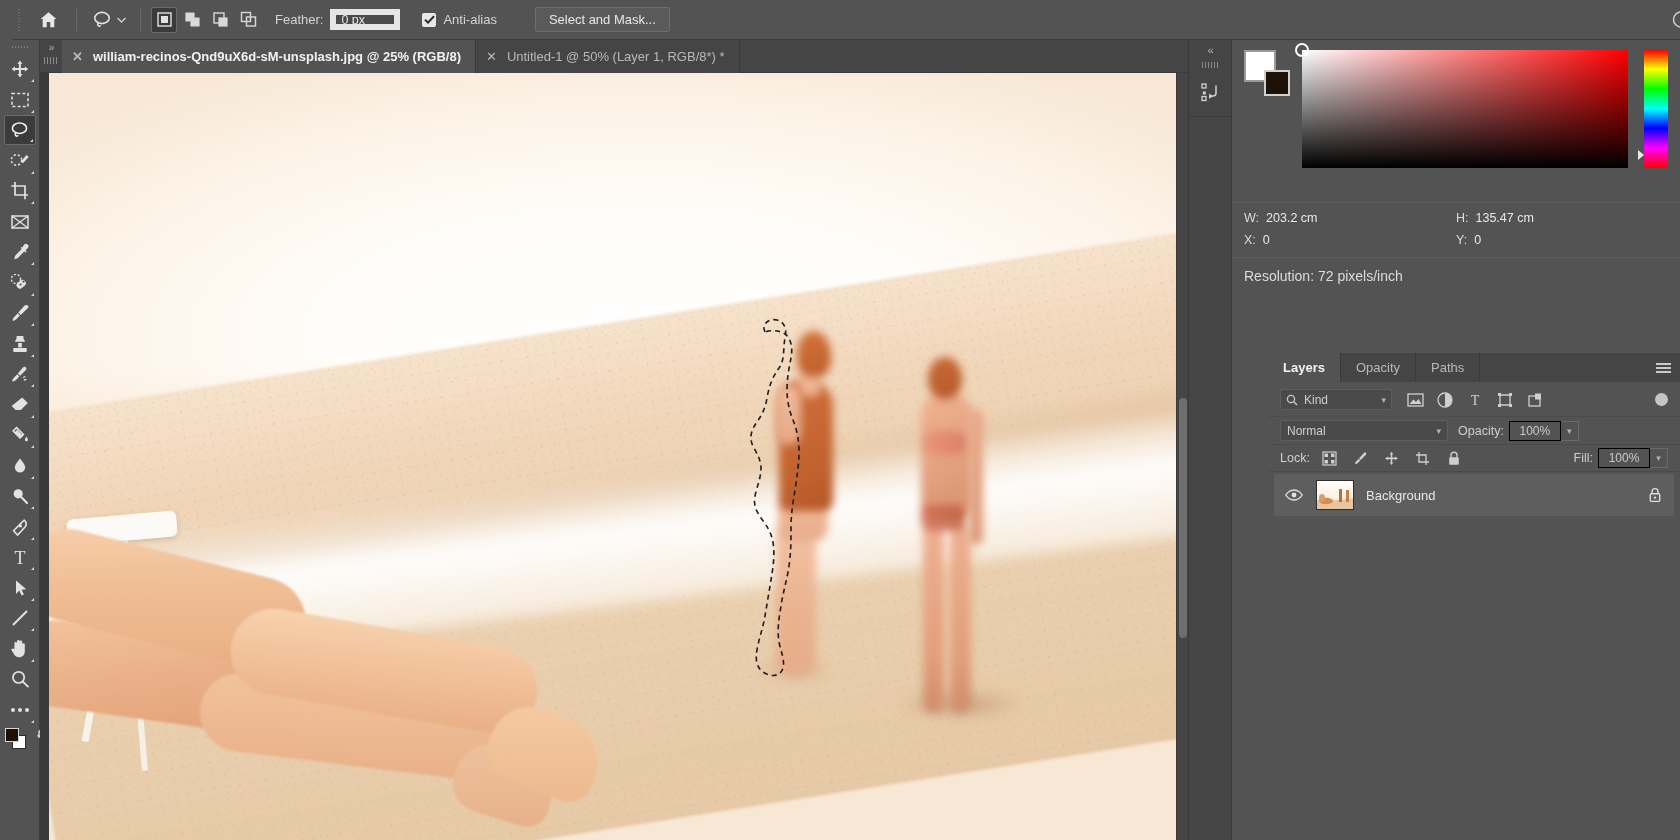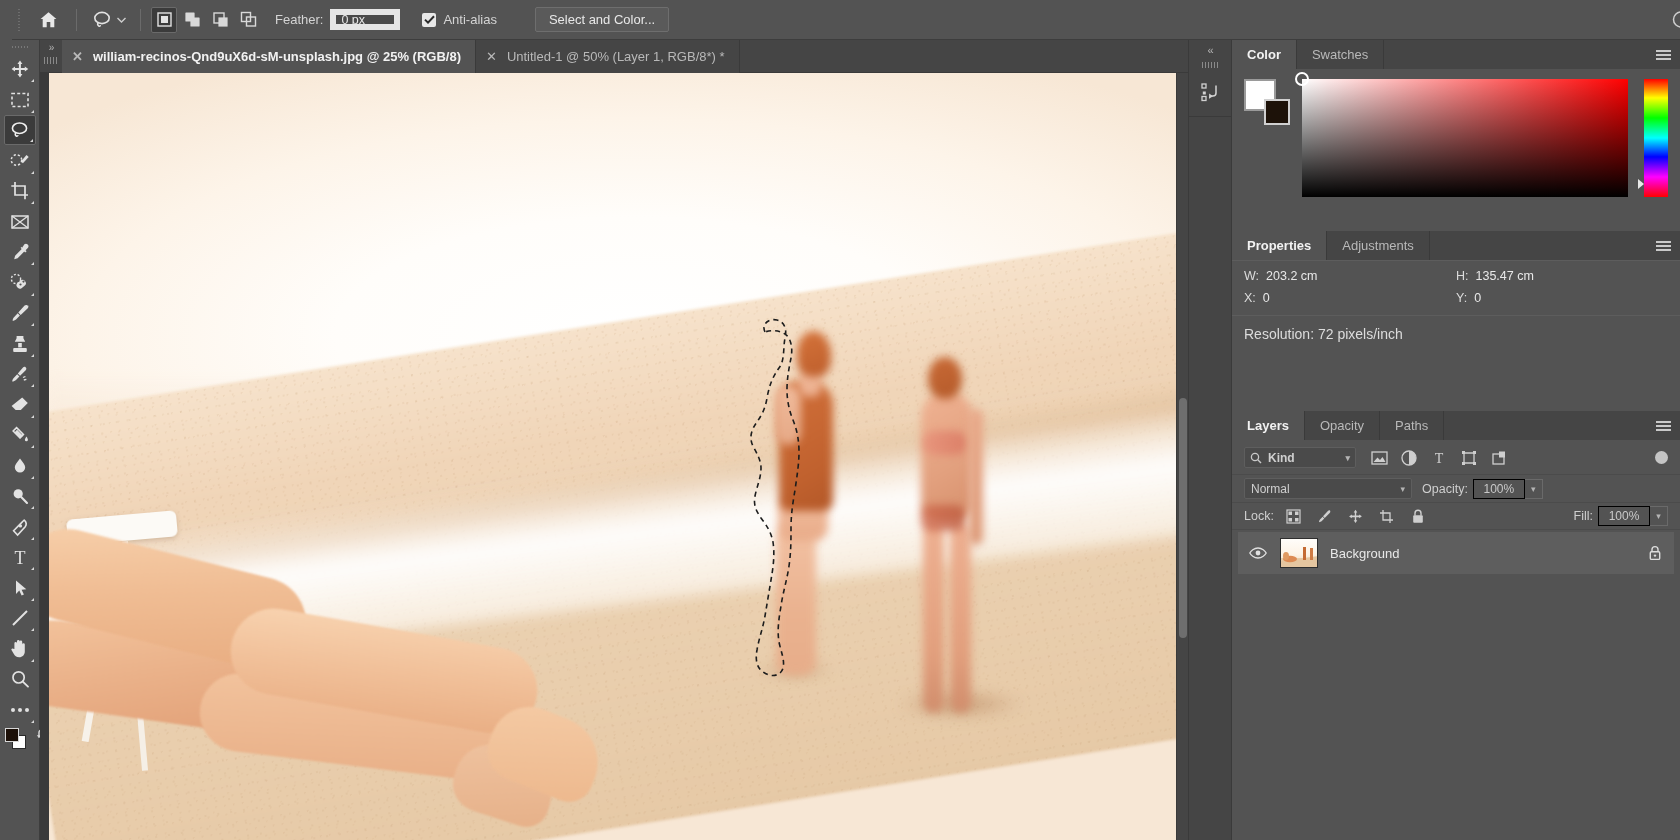--- a/index.html
+++ b/index.html
@@ -356,28 +356,28 @@
   .props-row {
     display: flex; padding: 8px 12px 0 12px; font-size: 12.5px; color: #dcdcdc;
   }
   .props-row .cell { width: 50%; display:flex; gap: 7px; }
   .props-row .k { color: #dcdcdc; }
   .props-row .v { color: #e8e8e8; }
   .props-res { padding: 10px 12px 12px 12px; font-size: 14px; color: #dcdcdc; }
   .props-body { min-height: 150px; }
 
   
-  .layers-panel { background: #535353; flex: 1; display:flex; flex-direction: column; }
+  .layers-panel { background: #535353; flex: 1; display:flex; flex-direction: column; padding-left: 36px; }
   .layers-filter {
     display: flex; align-items: center; gap: 0; padding: 7px 12px 6px 12px;
   }
   .kind-select {
     display:flex; align-items:center; gap: 6px; width: 112px; height: 21px;
     background: #4a4a4a; border: 1px solid #5e5e5e; border-radius: 2px; padding: 0 5px;
-    color: #cfcfcf; font-size: 12px; cursor:pointer;font-weight:bold;
+    color: #cfcfcf; font-size: 12px; cursor:pointer;
   }
   .kind-select .chev { margin-left:auto; font-size:9px; color:#b4b4b4; }
   .filter-icons { display:flex; align-items:center; gap: 12px; margin-left: 14px; }
   .filter-icon { width: 18px; height: 18px; display:flex; align-items:center; justify-content:center; cursor:pointer; }
   .toggle-knob {
     margin-left: auto; width: 13px; height: 13px; border-radius: 50%;
     background: #c5c5c5; cursor:pointer;
   }
   .blend-row, .lock-row {
     display: flex; align-items: center; padding: 3px 12px; gap: 0;
@@ -492,21 +492,21 @@
 
     <div class="aa-wrap">
       <span class="aa-box">
         <svg width="11" height="9" viewBox="0 0 11 9">
             <path d="M1 4.6 4 7.6 10 1.2" fill="none" stroke="#2b2b2b" stroke-width="2"></path>
           </svg>
       </span>
       <span class="aa-label">Anti-alias</span>
     </div>
 
-    <div class="mask-btn">Select and Color...</div>
+    <div class="mask-btn">Select and Mask...</div>
 
     <div class="ob-right">
       <div class="ob-corner">
         <svg width="17" height="17" viewBox="0 0 17 17">
             <circle cx="14" cy="8.5" r="7.5" fill="none" stroke="#cfcfcf" stroke-width="1.5"></circle>
           </svg>
       </div>
     </div>
   </div>
 
@@ -811,57 +811,35 @@
           <path d="M9.2 12.5 13 15.2l-4 2.6z" fill="#d2d2d2"></path>
         </svg>
       </span>
     </div>
     <div class="dock-divider"></div>
   </div>
 
   <div class="dock">
 
     <div>
-      <div class="panel-tabs">
-        <div class="panel-tab active">Color</div>
-        <div class="panel-tab">Swatches</div>
-        <div class="panel-menu">
-          <span class="hamburger">
-              <i></i>
-              <i></i>
-              <i></i>
-            </span>
-        </div>
-      </div>
       <div class="color-panel">
         <div class="color-swatches">
           <span class="cs-fore"></span>
           <span class="cs-back"></span>
         </div>
         <div class="color-field">
           <span class="picker"></span>
         </div>
         <div class="hue-strip">
           <span class="hue-marker"></span>
         </div>
       </div>
     </div>
 
     <div class="props-panel">
-      <div class="panel-tabs">
-        <div class="panel-tab active">Properties</div>
-        <div class="panel-tab">Adjustments</div>
-        <div class="panel-menu">
-          <span class="hamburger">
-              <i></i>
-              <i></i>
-              <i></i>
-            </span>
-        </div>
-      </div>
       <div class="props-sep"></div>
       <div class="props-body">
         <div class="props-row">
           <span class="cell">
             <span class="k">W:</span>
             <span class="v">203.2 cm</span>
           </span>
           <span class="cell">
             <span class="k">H:</span>
             <span class="v">135.47 cm</span>

